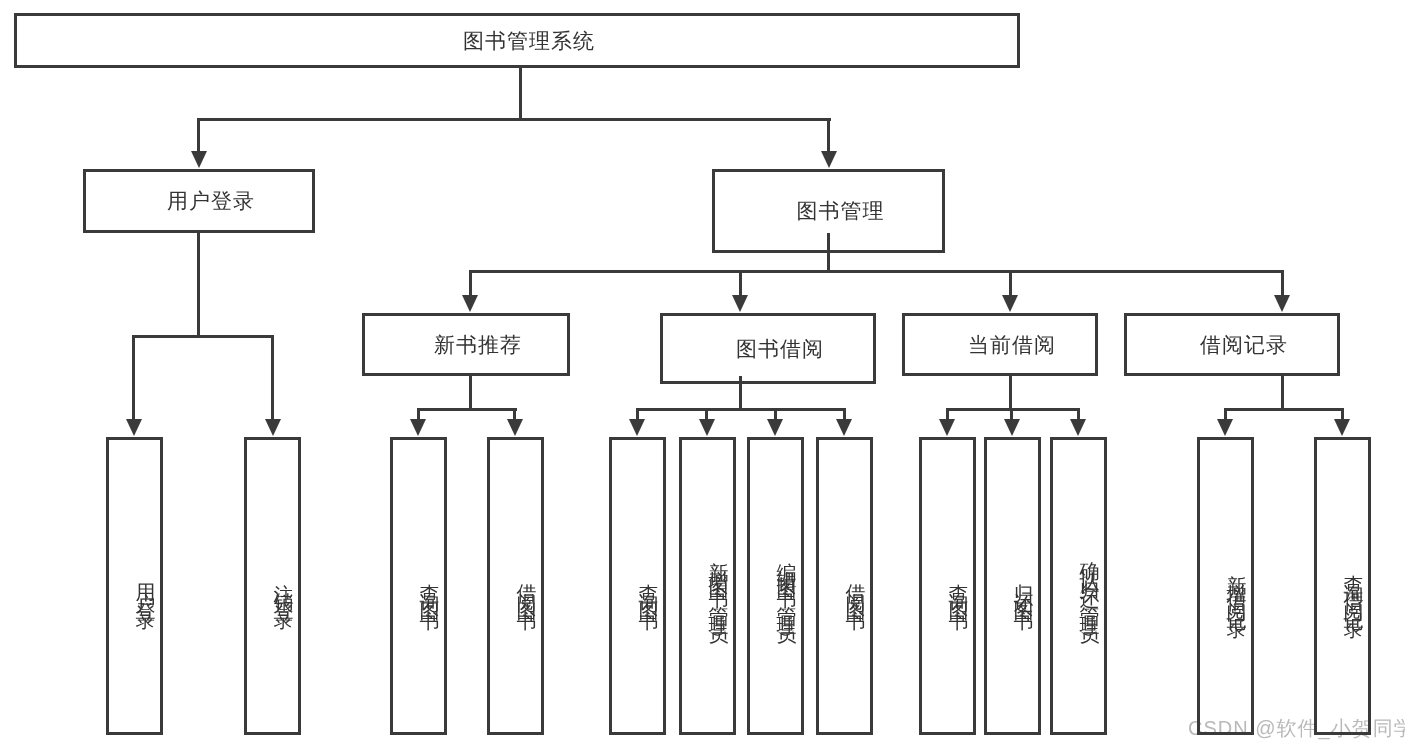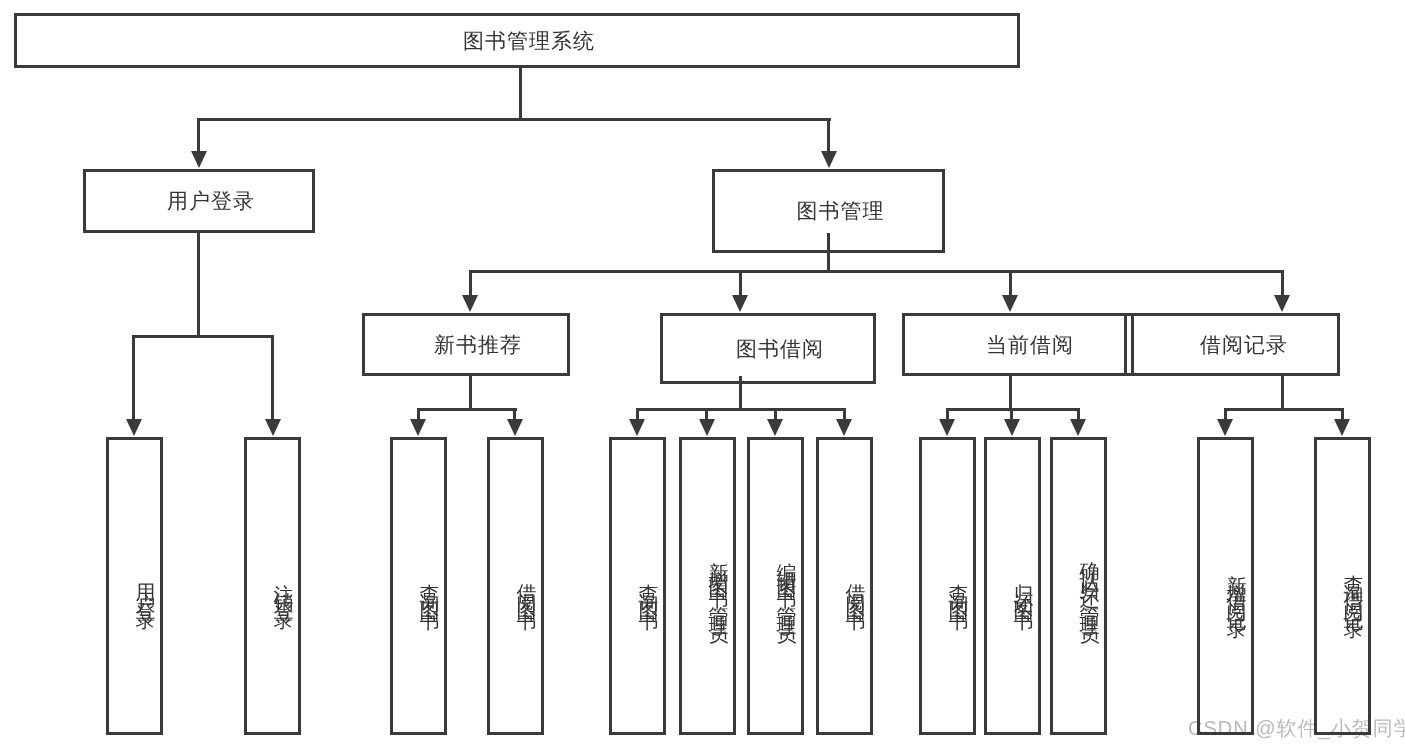--- a/index.html
+++ b/index.html
@@ -118,21 +118,21 @@
   <div class="box h" style="left:712px;top:169px;width:233px;height:84px;">
     <span>图书管理</span>
   </div>
 
   <div class="box h" style="left:362px;top:313px;width:208px;height:63px;">
     <span>新书推荐</span>
   </div>
   <div class="box h" style="left:660px;top:313px;width:216px;height:71px;">
     <span>图书借阅</span>
   </div>
-  <div class="box h" style="left:902px;top:313px;width:232px;height:63px;">
+  <div class="box h" style="left:902px;top:313px;width:196px;height:63px;">
     <span>当前借阅</span>
   </div>
   <div class="box h" style="left:1124px;top:313px;width:216px;height:63px;">
     <span>借阅记录</span>
   </div>
 
   <div class="box v" style="left:106px;top:437px;width:57px;height:298px;">
     <span>用户登录</span>
   </div>
   <div class="box v" style="left:244px;top:437px;width:57px;height:298px;">

